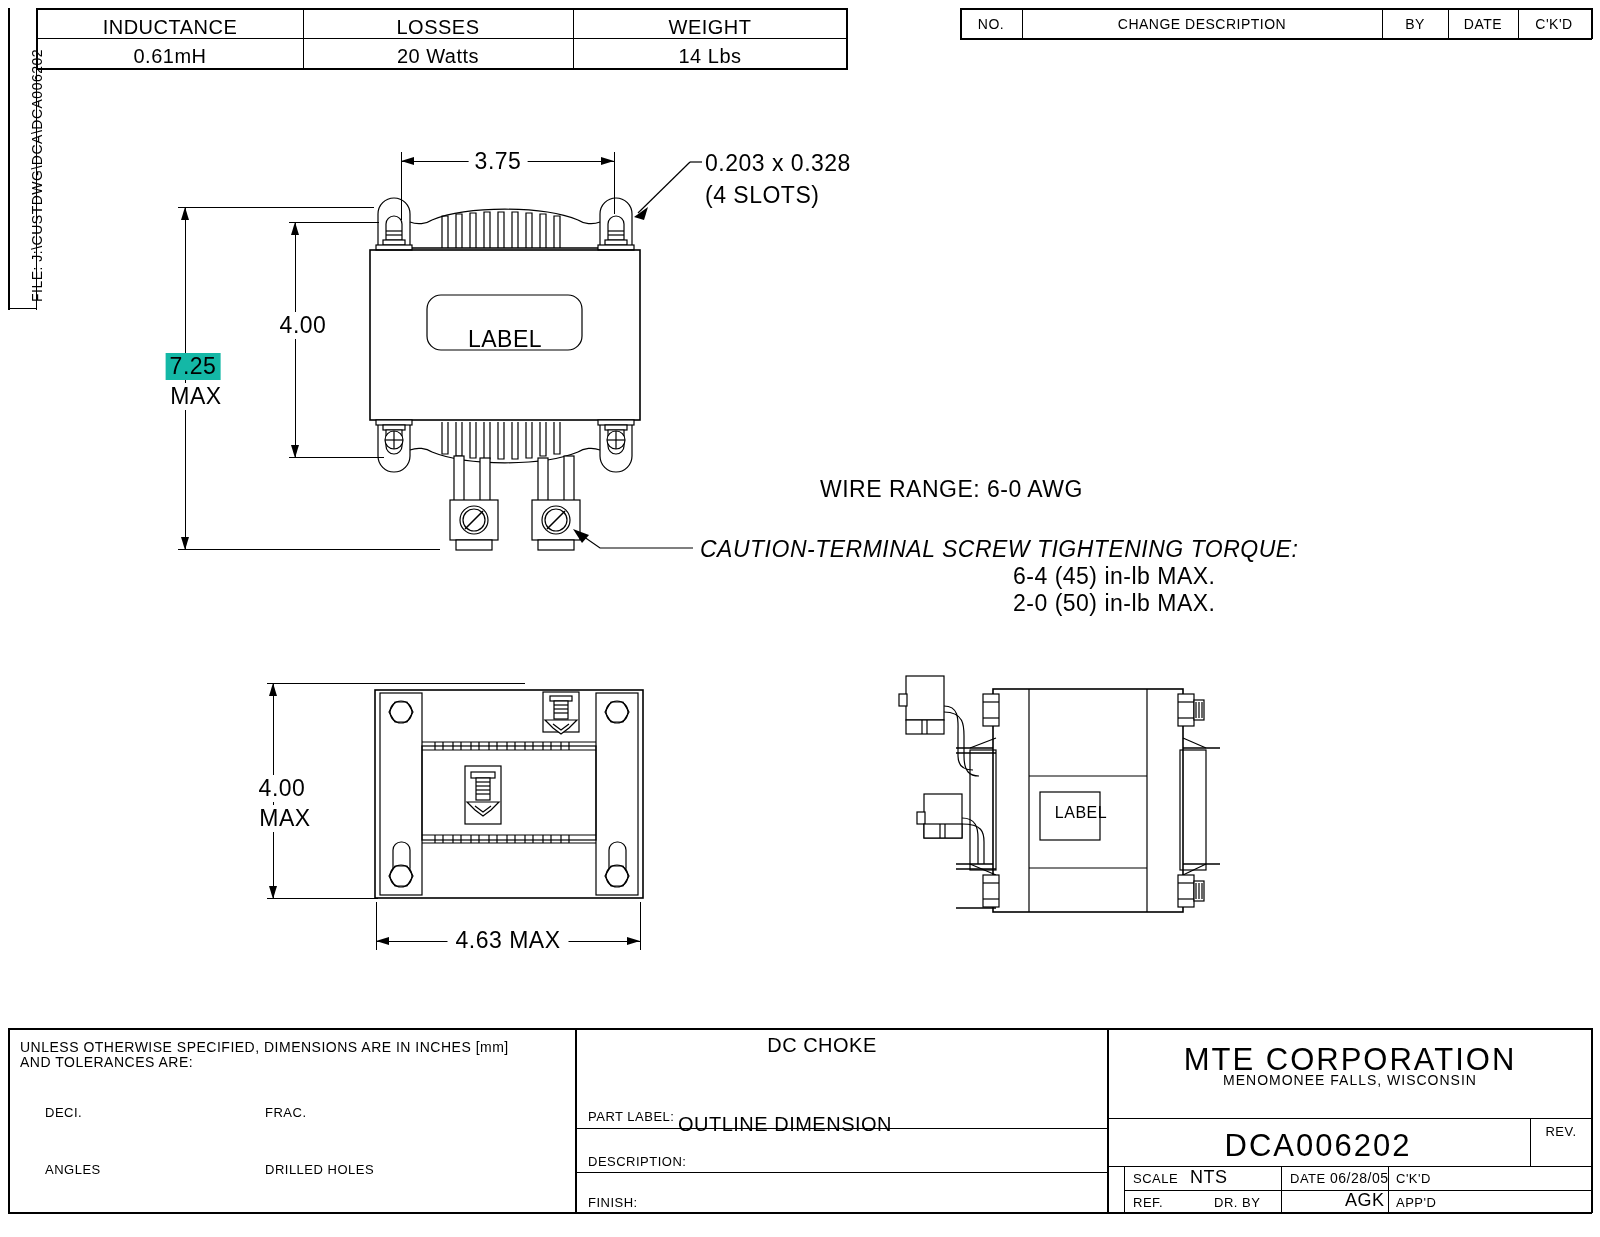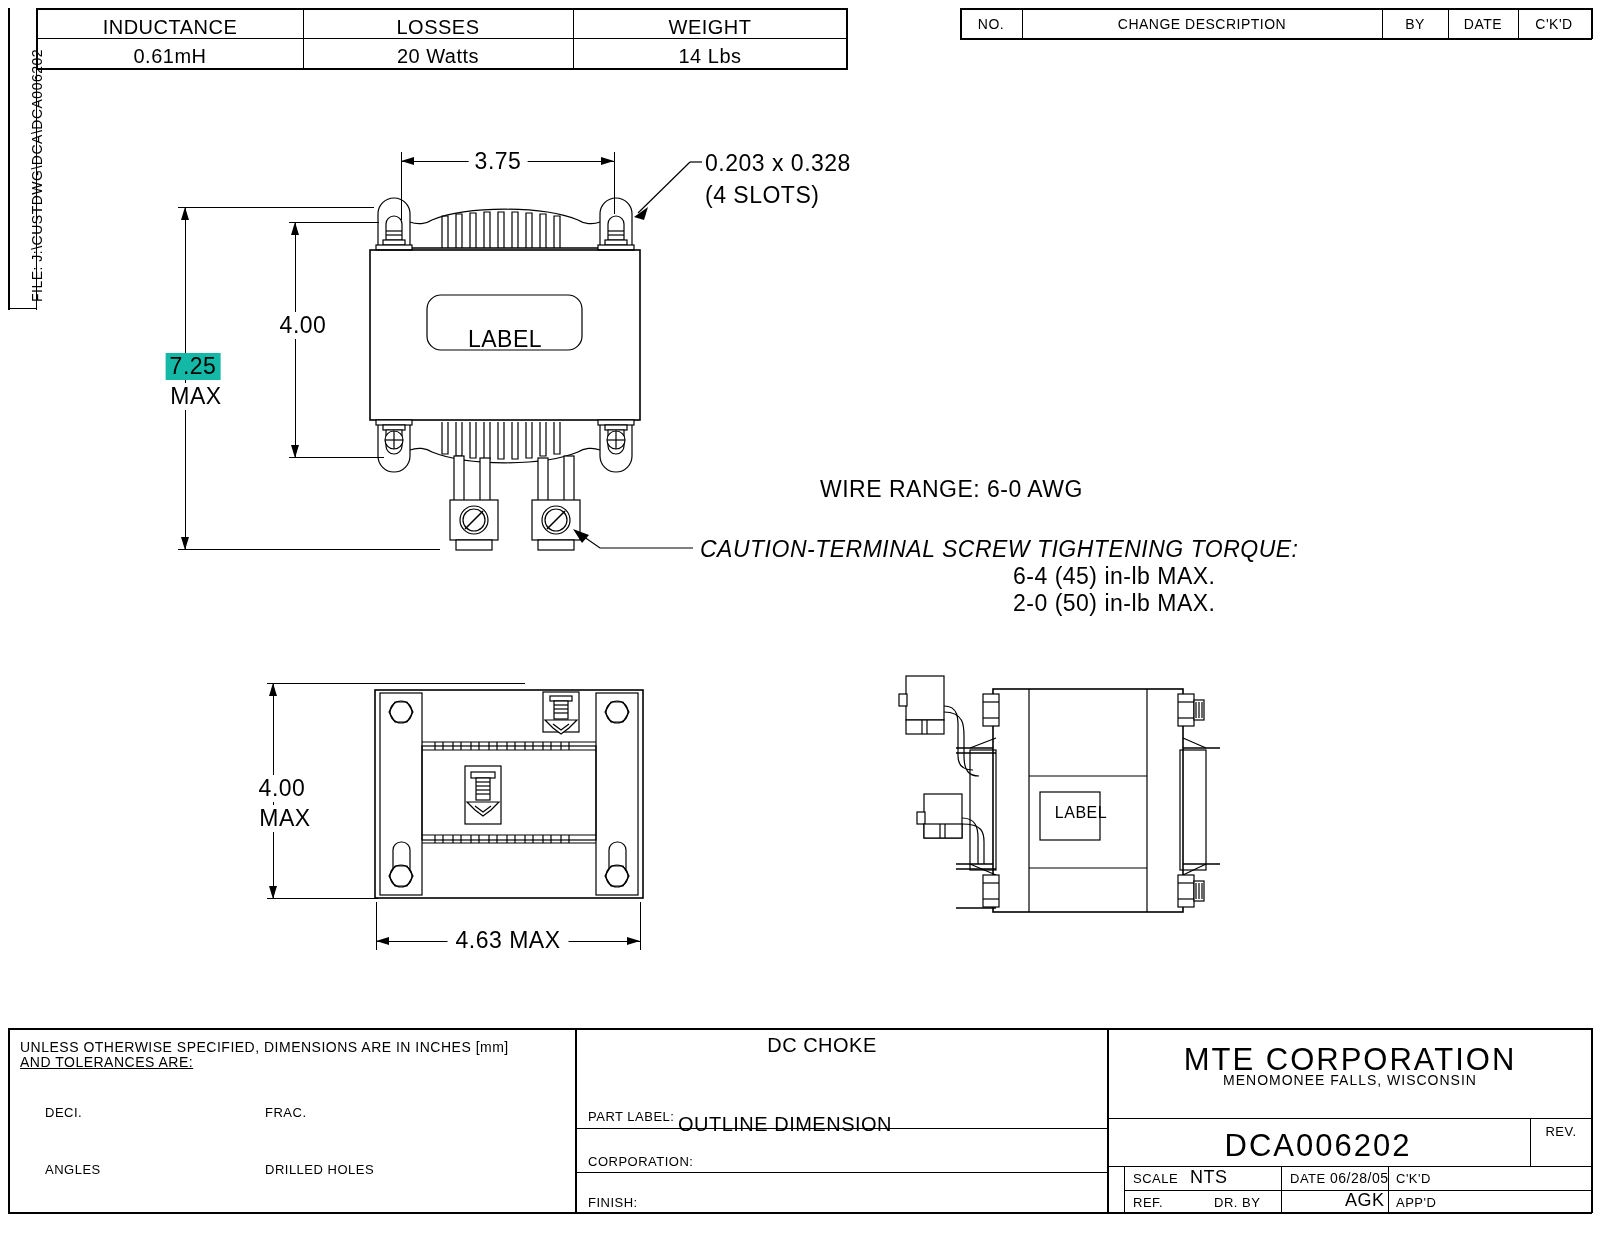--- a/index.html
+++ b/index.html
@@ -420,33 +420,33 @@
     <div class="ln hln2" style="left:8px;top:1028px;width:1584px;"></div>
     <div class="ln hln2" style="left:8px;top:1212px;width:1584px;"></div>
     <div class="ln vln2" style="left:8px;top:1028px;height:185px;"></div>
     <div class="ln vln2" style="left:1591px;top:1028px;height:185px;"></div>
 
     <div class="ln vln2" style="left:575px;top:1028px;height:185px;"></div>
 
     <div class="ln vln2" style="left:1107px;top:1028px;height:185px;"></div>
 
     <div class="txt t13" style="left:20px;top:1040px;">UNLESS OTHERWISE SPECIFIED, DIMENSIONS ARE IN INCHES [mm]</div>
-    <div class="txt t13" style="left:20px;top:1055px;text-decoration:underline;">AND TOLERANCES ARE:</div>
+    <div class="txt t13" style="left:20px;top:1055px;">AND TOLERANCES ARE:</div>
     <div class="txt t12" style="left:45px;top:1106px;">DECI.</div>
     <div class="txt t12" style="left:265px;top:1106px;">FRAC.</div>
     <div class="txt t12" style="left:45px;top:1163px;">ANGLES</div>
     <div class="txt t12" style="left:265px;top:1163px;">DRILLED HOLES</div>
 
     <div class="ln hln" style="left:575px;top:1128px;width:532px;"></div>
     <div class="ln hln" style="left:575px;top:1172px;width:532px;"></div>
 
     <div class="txt t12" style="left:588px;top:1110px;">PART LABEL:</div>
     <div class="txt t19 c" style="left:822px;top:1035px;">DC CHOKE</div>
 
-    <div class="txt t12" style="left:588px;top:1155px;">CORPORATION:</div>
+    <div class="txt t12" style="left:588px;top:1155px;">DESCRIPTION:</div>
     <div class="txt t19 c" style="left:785px;top:1114px;">OUTLINE DIMENSION</div>
 
     <div class="txt t12" style="left:588px;top:1196px;">FINISH:</div>
 
     <div class="ln hln" style="left:1107px;top:1118px;width:484px;"></div>
     <div class="ln hln" style="left:1107px;top:1166px;width:484px;"></div>
     <div class="ln hln" style="left:1124px;top:1190px;width:467px;"></div>
     <div class="ln vln" style="left:1124px;top:1166px;height:46px;"></div>
     <div class="ln vln" style="left:1281px;top:1166px;height:46px;"></div>
     <div class="ln vln" style="left:1388px;top:1166px;height:46px;"></div>

